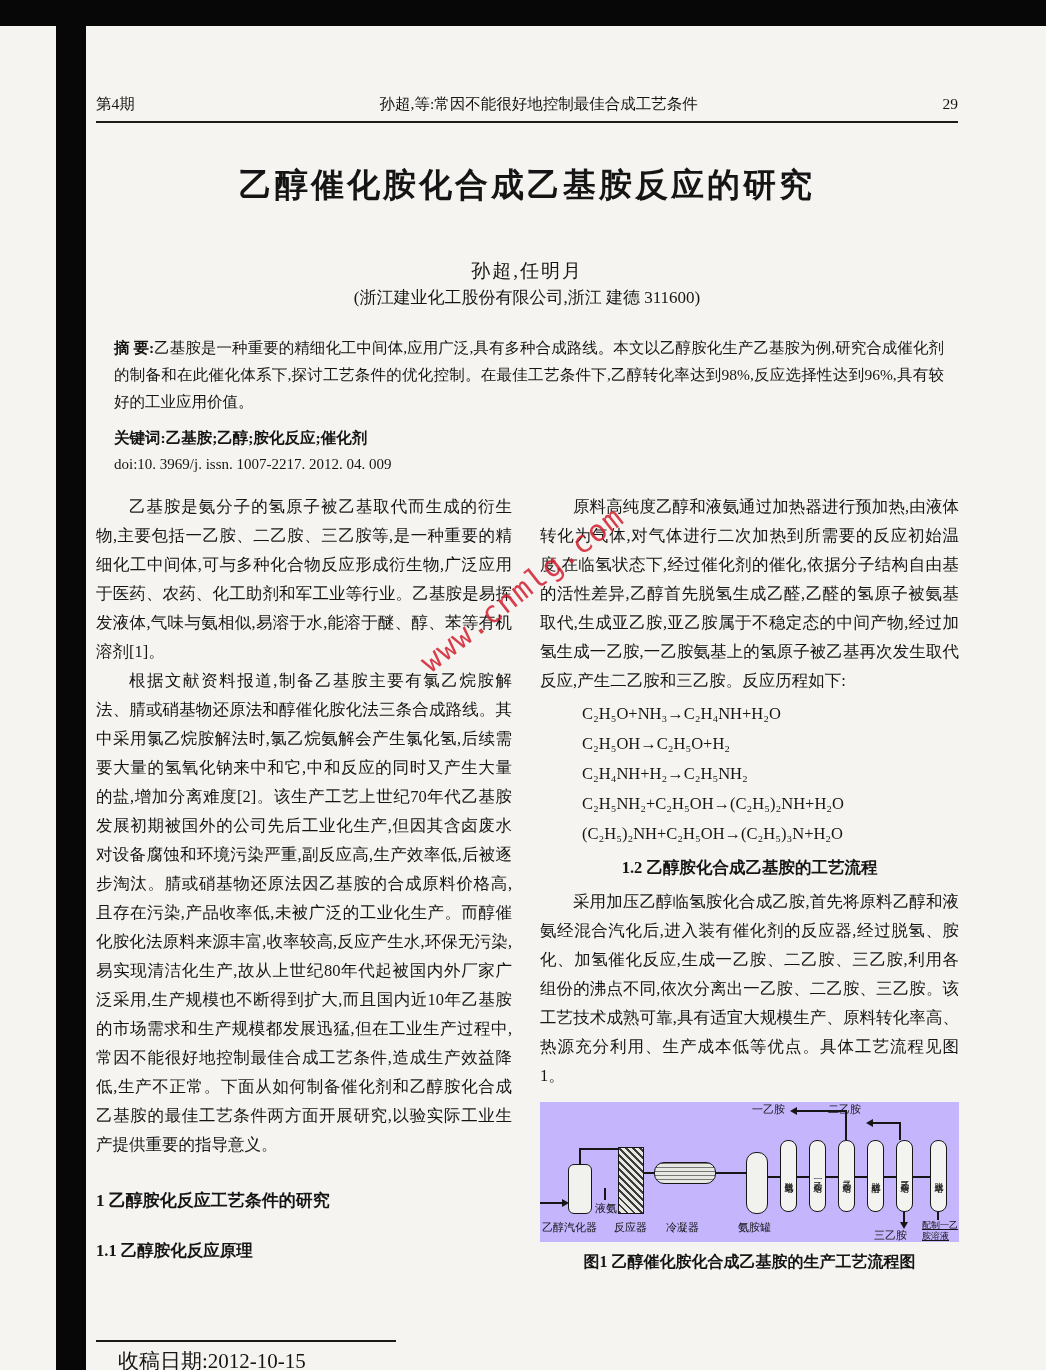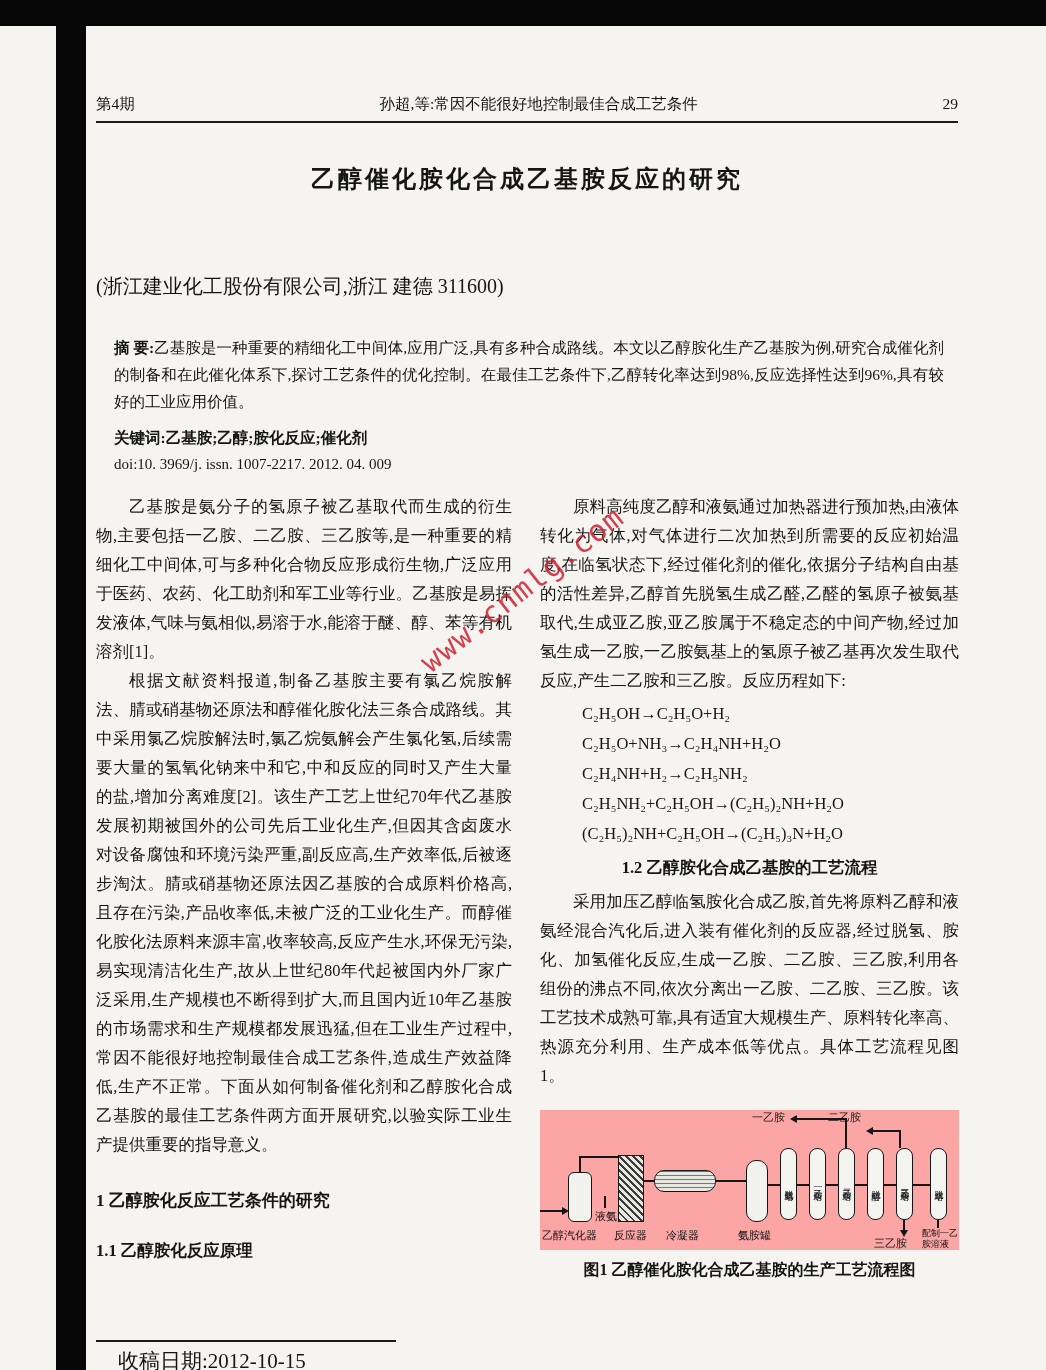--- a/index.html
+++ b/index.html
@@ -8,40 +8,40 @@
     overflow:hidden;font-family:"Liberation Serif","DejaVu Serif",serif;color:#151515;
   }
   .band-top{position:absolute;left:0;top:0;width:100%;height:26px;background:#070707;}
   .band-left{position:absolute;left:56px;top:0;width:30px;height:100%;background:#070707;}
 
   .header-row{position:absolute;left:96px;top:94px;width:862px;display:flex;
     justify-content:space-between;align-items:baseline;font-size:15.5px;}
   .header-rule{position:absolute;left:96px;top:121px;width:862px;height:2px;background:#1c1c1c;}
 
   .title{position:absolute;left:96px;top:163px;width:862px;text-align:center;
-    font-size:24px;font-weight:bold;letter-spacing:3px;}
+    font-size:33px;font-weight:bold;letter-spacing:3px;}
   .authors{position:absolute;left:96px;top:258px;width:862px;text-align:center;
     font-size:19px;letter-spacing:2px;}
-  .affiliation{position:absolute;left:96px;top:273px;width:862px;font-size:20px;}
+  .affiliation{position:absolute;left:96px;top:286px;width:862px;text-align:center;font-size:17px;}
 
   .abstract{position:absolute;left:114px;top:334px;width:830px;font-size:15.5px;
     line-height:27px;text-align:justify;}
   .keywords{position:absolute;left:114px;top:428px;width:830px;font-size:15.5px;font-weight:bold;}
   .doi{position:absolute;left:114px;top:456px;width:830px;font-size:15px;}
 
   .col-left{position:absolute;left:96px;top:492px;width:416px;}
   .col-right{position:absolute;left:540px;top:492px;width:419px;}
   .body-p{margin:0;font-size:16.5px;line-height:29px;text-align:justify;text-indent:2em;}
   .section-h2{margin:30px 0 0 0;font-size:17px;font-weight:bold;}
   .section-h3{margin:28px 0 0 0;font-size:16.5px;font-weight:bold;}
   .section-h3-right{margin:8px 0 8px 0;font-size:16.5px;font-weight:bold;text-align:center;}
   .equations{margin:4px 0 4px 42px;font-size:16.5px;line-height:30px;}
   .eq{white-space:nowrap;}
 
-  .figure-box{position:relative;width:419px;height:140px;margin-top:20px;background:#fca5a5;}
+  .figure-box{position:relative;width:419px;height:140px;margin-top:12px;background:#c4b5fd;}
   .fig-caption{margin-top:10px;font-size:16px;font-weight:bold;text-align:center;}
 
   .dline{position:absolute;background:#161616;}
   .vessel{position:absolute;border:1.5px solid #161616;background:#f1f1ee;box-sizing:border-box;}
   .reactor{background:repeating-linear-gradient(45deg,#3c3c3c 0 2px,#e8e8e2 2px 5px);}
   .condenser{background:repeating-linear-gradient(0deg,#e8e8e2 0 3px,#777 3px 4px);border-radius:10px;}
   .tower{position:absolute;width:17px;height:72px;top:38px;border:1.5px solid #161616;
     border-radius:8px;background:#f3f3ef;box-sizing:border-box;display:flex;
     align-items:center;justify-content:center;}
   .tower span{writing-mode:vertical-rl;font-size:9px;letter-spacing:1px;line-height:1;
@@ -76,41 +76,42 @@
   <div class="watermark">www.cnmlg.com</div>
 
   <div class="header-row">
     <span>第4期</span>
     <span>孙超,等:常因不能很好地控制最佳合成工艺条件</span>
     <span>29</span>
   </div>
   <div class="header-rule"></div>
 
   <div class="title">乙醇催化胺化合成乙基胺反应的研究</div>
+  <div class="authors">孙超,任明月</div>
   <div class="affiliation">(浙江建业化工股份有限公司,浙江 建德 311600)</div>
 
   <div class="abstract"><b>摘  要:</b><span>乙基胺是一种重要的精细化工中间体,应用广泛,具有多种合成路线。本文以乙醇胺化生产乙基胺为例,研究合成催化剂的制备和在此催化体系下,探讨工艺条件的优化控制。在最佳工艺条件下,乙醇转化率达到98%,反应选择性达到96%,具有较好的工业应用价值。</span></div>
 
   <div class="keywords"><b>关键词:</b><span>乙基胺;乙醇;胺化反应;催化剂</span></div>
 
   <div class="doi">doi:10. 3969/j. issn. 1007-2217. 2012. 04. 009</div>
 
   <div class="col-left">
     <p class="body-p">乙基胺是氨分子的氢原子被乙基取代而生成的衍生物,主要包括一乙胺、二乙胺、三乙胺等,是一种重要的精细化工中间体,可与多种化合物反应形成衍生物,广泛应用于医药、农药、化工助剂和军工业等行业。乙基胺是易挥发液体,气味与氨相似,易溶于水,能溶于醚、醇、苯等有机溶剂[1]。</p>
     <p class="body-p">根据文献资料报道,制备乙基胺主要有氯乙烷胺解法、腈或硝基物还原法和醇催化胺化法三条合成路线。其中采用氯乙烷胺解法时,氯乙烷氨解会产生氯化氢,后续需要大量的氢氧化钠来中和它,中和反应的同时又产生大量的盐,增加分离难度[2]。该生产工艺上世纪70年代乙基胺发展初期被国外的公司先后工业化生产,但因其含卤废水对设备腐蚀和环境污染严重,副反应高,生产效率低,后被逐步淘汰。腈或硝基物还原法因乙基胺的合成原料价格高,且存在污染,产品收率低,未被广泛的工业化生产。而醇催化胺化法原料来源丰富,收率较高,反应产生水,环保无污染,易实现清洁化生产,故从上世纪80年代起被国内外厂家广泛采用,生产规模也不断得到扩大,而且国内近10年乙基胺的市场需求和生产规模都发展迅猛,但在工业生产过程中,常因不能很好地控制最佳合成工艺条件,造成生产效益降低,生产不正常。下面从如何制备催化剂和乙醇胺化合成乙基胺的最佳工艺条件两方面开展研究,以验实际工业生产提供重要的指导意义。</p>
     <div class="section-h2">1  乙醇胺化反应工艺条件的研究</div>
     <div class="section-h3">1.1  乙醇胺化反应原理</div>
   </div>
 
   <div class="col-right">
     <p class="body-p">原料高纯度乙醇和液氨通过加热器进行预加热,由液体转化为气体,对气体进行二次加热到所需要的反应初始温度,在临氢状态下,经过催化剂的催化,依据分子结构自由基的活性差异,乙醇首先脱氢生成乙醛,乙醛的氢原子被氨基取代,生成亚乙胺,亚乙胺属于不稳定态的中间产物,经过加氢生成一乙胺,一乙胺氨基上的氢原子被乙基再次发生取代反应,产生二乙胺和三乙胺。反应历程如下:</p>
 
     <div class="equations">
+      <div class="eq">C₂H₅O+NH₃→C₂H₄NH+H₂O</div>
       <div class="eq">C₂H₅OH→C₂H₅O+H₂</div>
-      <div class="eq">C₂H₅O+NH₃→C₂H₄NH+H₂O</div>
       <div class="eq">C₂H₄NH+H₂→C₂H₅NH₂</div>
       <div class="eq">C₂H₅NH₂+C₂H₅OH→(C₂H₅)₂NH+H₂O</div>
       <div class="eq">(C₂H₅)₂NH+C₂H₅OH→(C₂H₅)₃N+H₂O</div>
     </div>
 
     <div class="section-h3-right">1.2  乙醇胺化合成乙基胺的工艺流程</div>
     <p class="body-p">采用加压乙醇临氢胺化合成乙胺,首先将原料乙醇和液氨经混合汽化后,进入装有催化剂的反应器,经过脱氢、胺化、加氢催化反应,生成一乙胺、二乙胺、三乙胺,利用各组份的沸点不同,依次分离出一乙胺、二乙胺、三乙胺。该工艺技术成熟可靠,具有适宜大规模生产、原料转化率高、热源充分利用、生产成本低等优点。具体工艺流程见图1。</p>
 
     <div class="figure-box">
 
@@ -170,21 +171,21 @@
           <span>三乙胺塔</span>
         </div>
       <div class="tower" style="left:390px;">
           <span>脱水塔</span>
         </div>
 
       <div class="dline" style="left:363px;top:110px;width:2px;height:10px;"></div>
       <div class="arr-down" style="left:360px;top:120px;"></div>
       <div class="fig-label" style="left:334px;top:126px;">三乙胺</div>
       <div class="dline" style="left:397px;top:110px;width:2px;height:8px;"></div>
-      <div class="fig-label-sm" style="left:382px;top:118px;">配制一乙胺溶液</div>
+      <div class="fig-label-sm" style="left:382px;top:118px;text-decoration:underline;">配制一乙胺溶液</div>
     </div>
 
     <div class="fig-caption">图1  乙醇催化胺化合成乙基胺的生产工艺流程图</div>
   </div>
 
   <div class="footer-rule"></div>
   <div class="footer-text">收稿日期:2012-10-15</div>
 
 </div>
 

